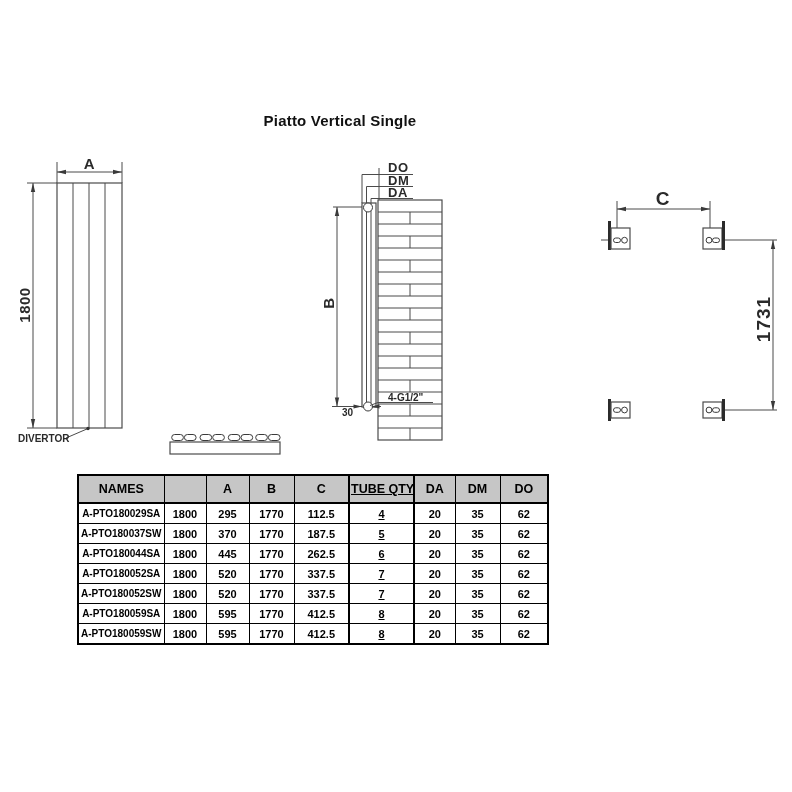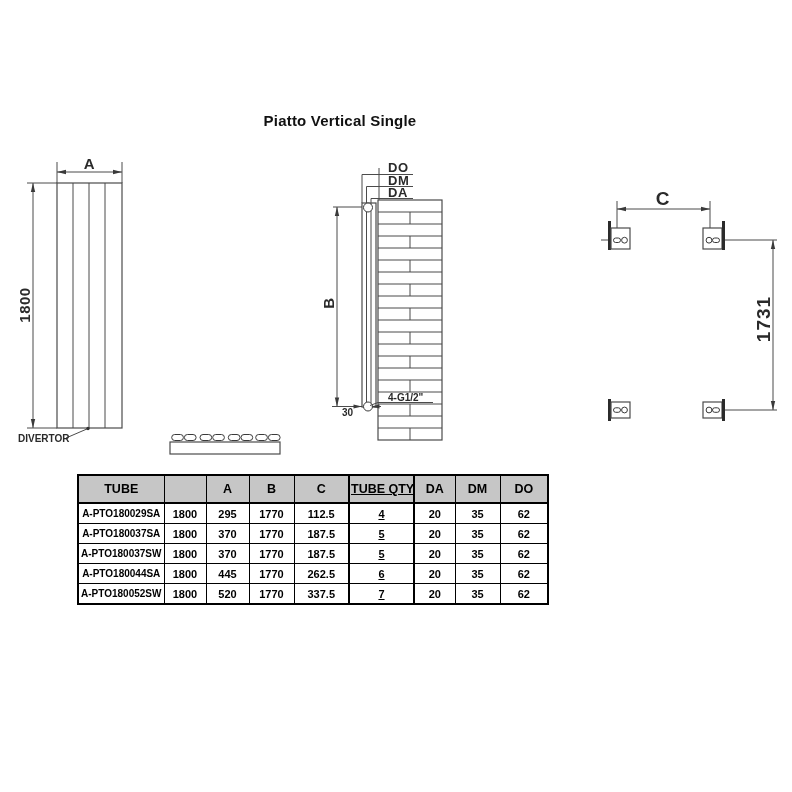--- a/index.html
+++ b/index.html
@@ -165,21 +165,21 @@
           <col style="width:43px">
         <col style="width:45px">
           <col style="width:55px">
           <col style="width:65px">
         <col style="width:41px">
           <col style="width:45px">
           <col style="width:48px">
       </colgroup>
       <thead>
         <tr>
-            <th>TUBE</th>
+            <th>NAMES</th>
             <th></th>
             <th>A</th>
             <th>B</th>
             <th>C</th>
             <th>TUBE QTY</th>
             <th>DA</th>
             <th>DM</th>
             <th>DO</th>
           </tr>
       </thead>
@@ -189,59 +189,81 @@
             <td>1800</td>
             <td>295</td>
             <td>1770</td>
             <td>112.5</td>
             <td>4</td>
             <td>20</td>
             <td>35</td>
             <td>62</td>
           </tr>
           <tr>
-            <td>A-PTO180037SA</td>
+            <td>A-PTO180037SW</td>
             <td>1800</td>
             <td>370</td>
             <td>1770</td>
             <td>187.5</td>
             <td>5</td>
             <td>20</td>
             <td>35</td>
             <td>62</td>
           </tr>
           <tr>
-            <td>A-PTO180037SW</td>
-            <td>1800</td>
-            <td>370</td>
-            <td>1770</td>
-            <td>187.5</td>
-            <td>5</td>
-            <td>20</td>
-            <td>35</td>
-            <td>62</td>
-          </tr>
-          <tr>
             <td>A-PTO180044SA</td>
             <td>1800</td>
             <td>445</td>
             <td>1770</td>
             <td>262.5</td>
             <td>6</td>
             <td>20</td>
             <td>35</td>
             <td>62</td>
           </tr>
           <tr>
-            <td>A-PTO180052SW</td>
+            <td>A-PTO180052SA</td>
             <td>1800</td>
             <td>520</td>
             <td>1770</td>
             <td>337.5</td>
             <td>7</td>
+            <td>20</td>
+            <td>35</td>
+            <td>62</td>
+          </tr>
+          <tr>
+            <td>A-PTO180052SW</td>
+            <td>1800</td>
+            <td>520</td>
+            <td>1770</td>
+            <td>337.5</td>
+            <td>7</td>
+            <td>20</td>
+            <td>35</td>
+            <td>62</td>
+          </tr>
+          <tr>
+            <td>A-PTO180059SA</td>
+            <td>1800</td>
+            <td>595</td>
+            <td>1770</td>
+            <td>412.5</td>
+            <td>8</td>
+            <td>20</td>
+            <td>35</td>
+            <td>62</td>
+          </tr>
+          <tr>
+            <td>A-PTO180059SW</td>
+            <td>1800</td>
+            <td>595</td>
+            <td>1770</td>
+            <td>412.5</td>
+            <td>8</td>
             <td>20</td>
             <td>35</td>
             <td>62</td>
           </tr>
         </tbody>
     </table>
   </div>
 
 </div>
 

